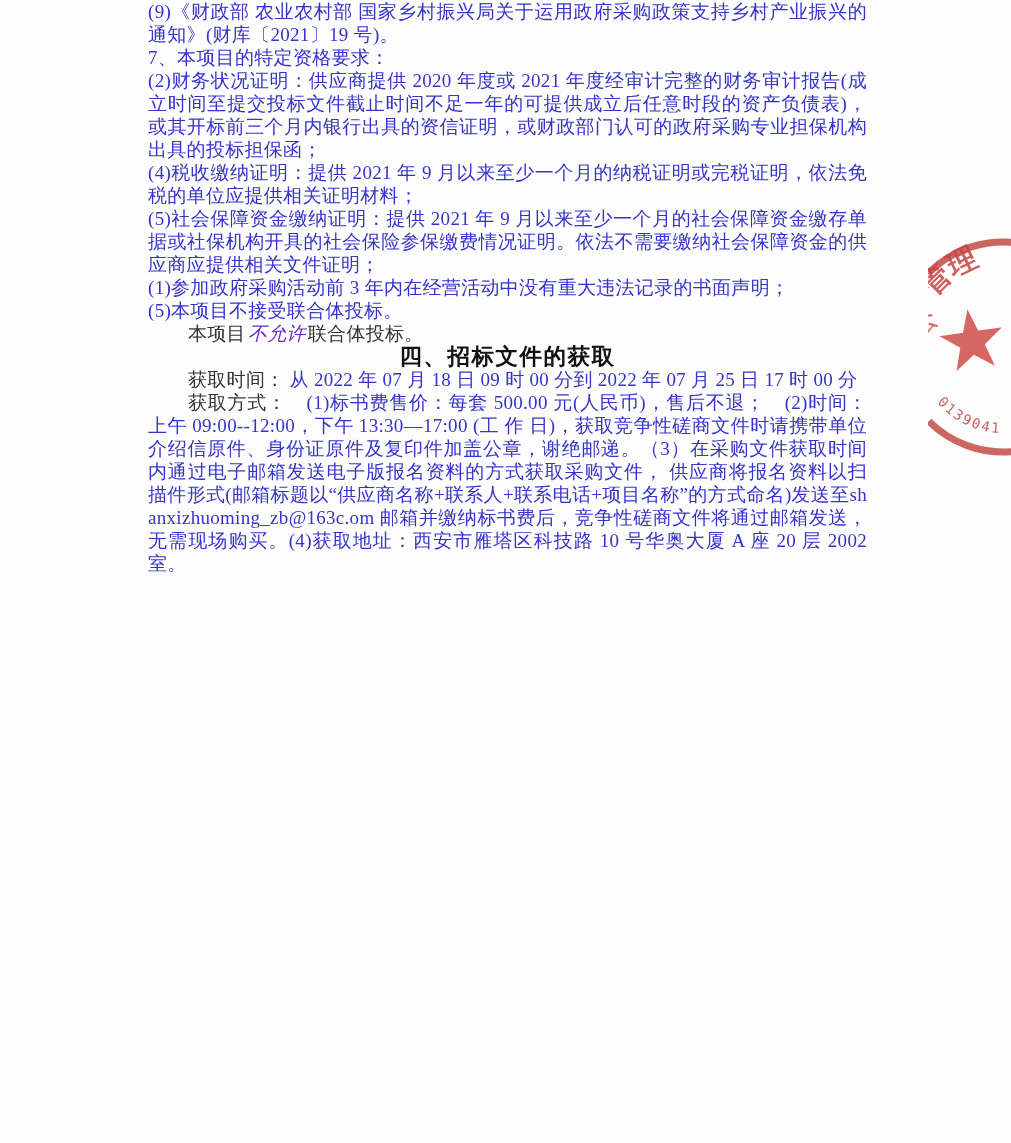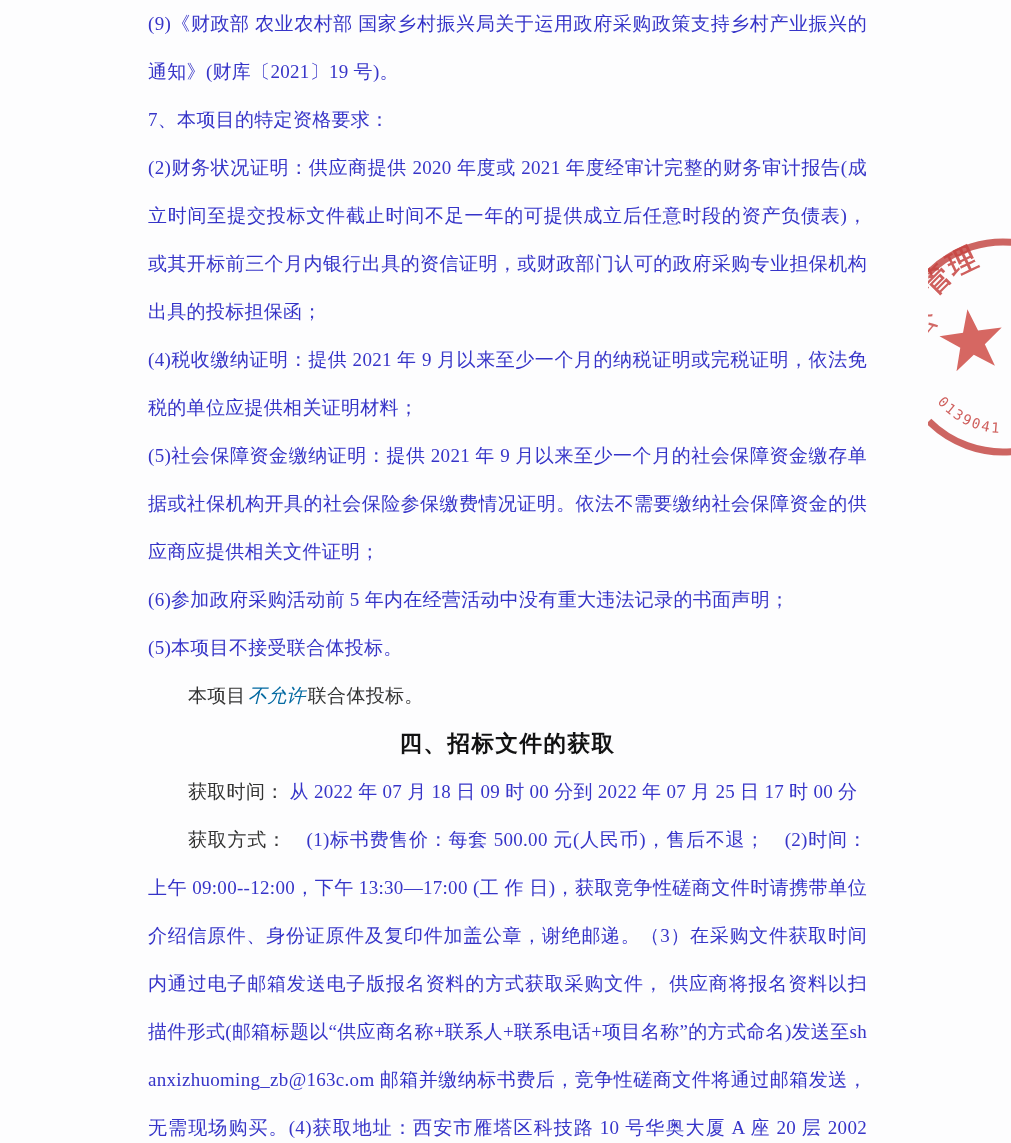--- a/index.html
+++ b/index.html
@@ -16,60 +16,60 @@
   }
   .doc {
     position: absolute;
     left: 148px;
     top: 0;
     width: 719px;
   }
   .para {
     margin: 0;
     font-size: 19px;
-    line-height: 48px;
+    line-height: 23px;
     text-align: justify;
     letter-spacing: 0.3px;
     word-break: break-all;
   }
   .para.indent { text-indent: 40px; }
   .para.heading {
     font-family: "Liberation Sans", "DejaVu Sans", sans-serif;
     font-weight: bold;
     font-size: 22.5px;
     letter-spacing: 1.5px;
     text-align: center;
     word-break: normal;
   }
   .seg-blue   { color: #3634c8; }
   .seg-black  { color: #333333; }
   .seg-heading { color: #121212; }
   .seg-blue-italic {
-    color: #0369a1;
+    color: #6d28d9;
     font-style: italic;
     padding: 0 2px;
   }
   .stamp {
     position: absolute;
     left: 928px;
     top: 225px;
     overflow: hidden;
     pointer-events: none;
   }
 </style>
 </head>
 <body>
 
 <div class="doc">
     <p class="para"><span class="seg-blue">(9)《财政部 农业农村部 国家乡村振兴局关于运用政府采购政策支持乡村产业振兴的通知》(财库〔2021〕19 号)。</span></p>
     <p class="para"><span class="seg-blue">7、本项目的特定资格要求：</span></p>
     <p class="para"><span class="seg-blue">(2)财务状况证明：供应商提供 2020 年度或 2021 年度经审计完整的财务审计报告(成立时间至提交投标文件截止时间不足一年的可提供成立后任意时段的资产负债表)，或其开标前三个月内银行出具的资信证明，或财政部门认可的政府采购专业担保机构出具的投标担保函；</span></p>
     <p class="para"><span class="seg-blue">(4)税收缴纳证明：提供 2021 年 9 月以来至少一个月的纳税证明或完税证明，依法免 税的单位应提供相关证明材料；</span></p>
     <p class="para"><span class="seg-blue">(5)社会保障资金缴纳证明：提供 2021 年 9 月以来至少一个月的社会保障资金缴存单 据或社保机构开具的社会保险参保缴费情况证明。依法不需要缴纳社会保障资金的供应商应提供相关文件证明；</span></p>
-    <p class="para"><span class="seg-blue">(6)参加政府采购活动前 5 年内在经营活动中没有重大违法记录的书面声明；</span></p>
+    <p class="para"><span class="seg-blue">(1)参加政府采购活动前 3 年内在经营活动中没有重大违法记录的书面声明；</span></p>
     <p class="para"><span class="seg-blue">(5)本项目不接受联合体投标。</span></p>
     <p class="para indent"><span class="seg-black">本项目</span><span class="seg-blue-italic">不允许</span><span class="seg-black">联合体投标。</span></p>
     <p class="para heading"><span class="seg-heading">四、招标文件的获取</span></p>
     <p class="para indent"><span class="seg-black">获取时间：</span><span class="seg-blue"> 从 2022 年 07 月 18 日 09 时 00 分到 2022 年 07 月 25 日 17 时 00 分</span></p>
     <p class="para indent"><span class="seg-black">获取方式：</span><span class="seg-blue">　(1)标书费售价：每套 500.00 元(人民币)，售后不退；　(2)时间：上午 09:00--12:00，下午 13:30—17:00 (工 作 日)，获取竞争性磋商文件时请携带单位介绍信原件、身份证原件及复印件加盖公章，谢绝邮递。（3）在采购文件获取时间内通过电子邮箱发送电子版报名资料的方式获取采购文件， 供应商将报名资料以扫描件形式(邮箱标题以“供应商名称+联系人+联系电话+项目名称”的方式命名)发送至shanxizhuoming_zb@163c.om 邮箱并缴纳标书费后，竞争性磋商文件将通过邮箱发送，无需现场购买。(4)获取地址：西安市雁塔区科技路 10 号华奥大厦 A 座 20 层 2002 室。</span></p>
   </div>
 
 <svg class="stamp" width="83" height="240" viewBox="0 0 83 240">
   <defs>
     <path id="arcTop" d="M 5.4 73.2 A 85 85 0 0 1 85.4 37.6" fill="none"></path>

